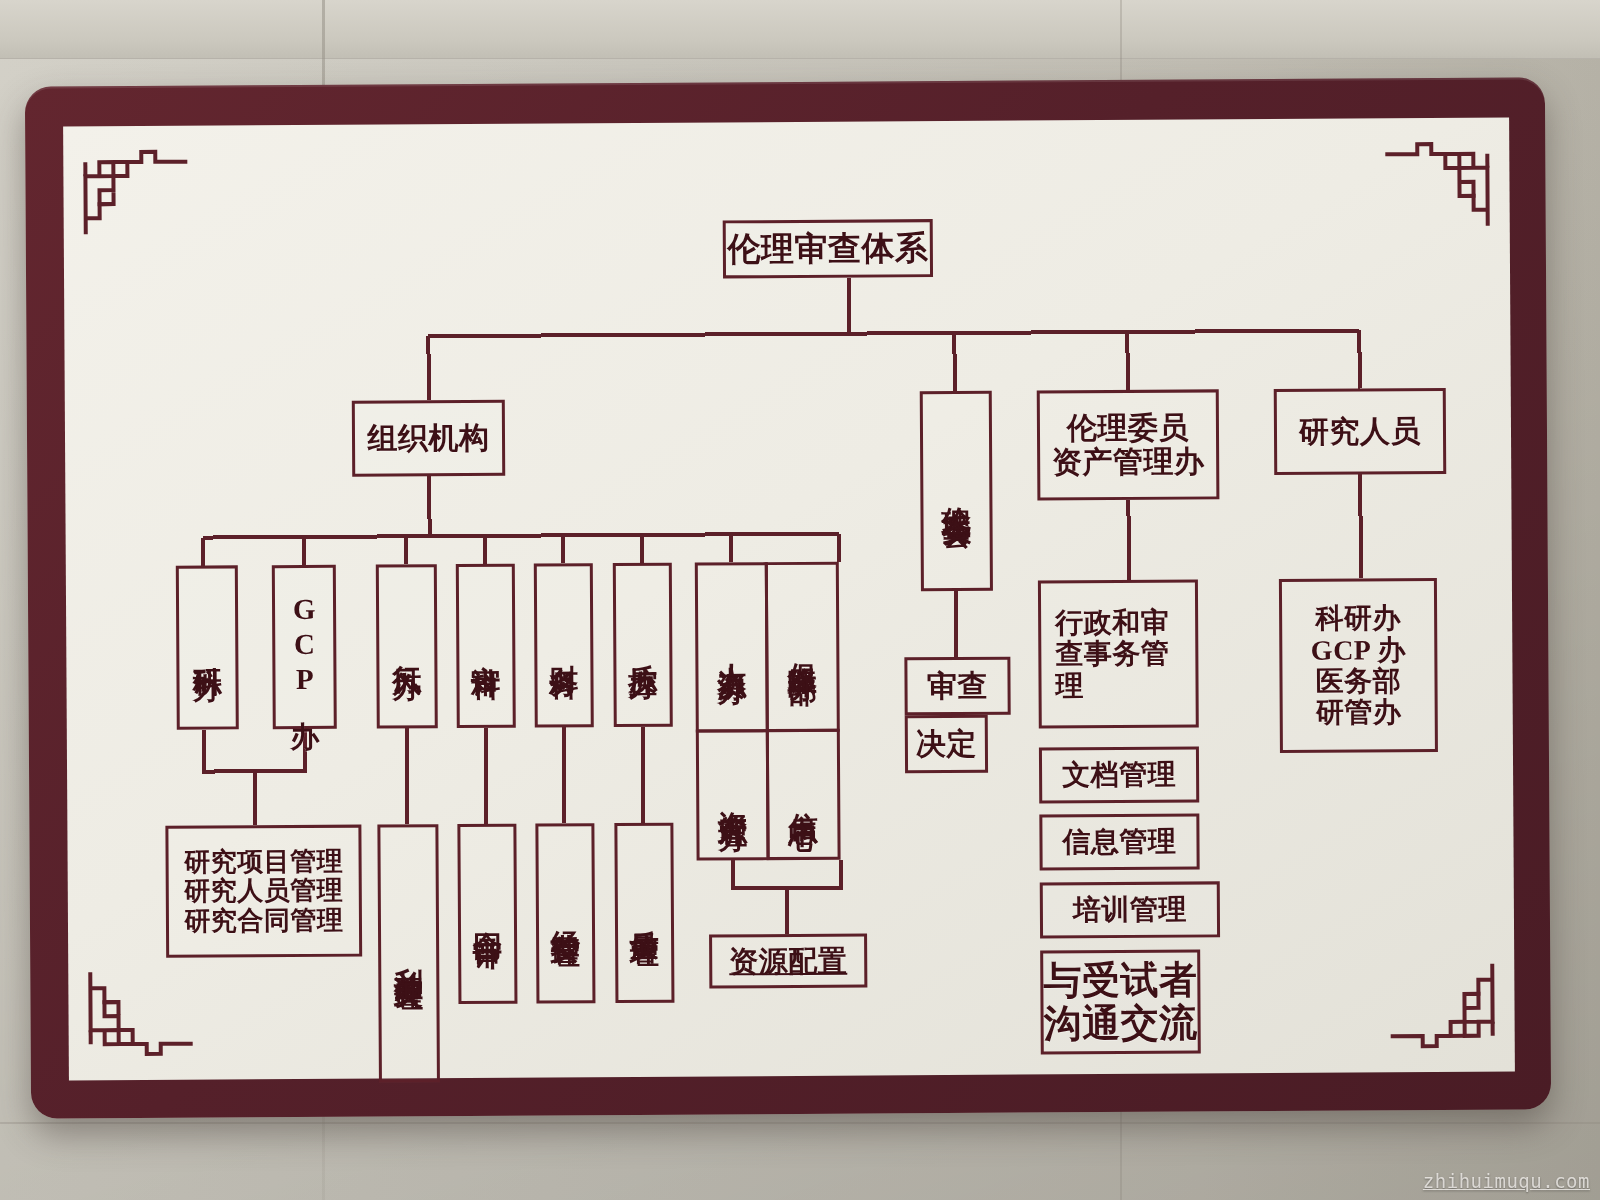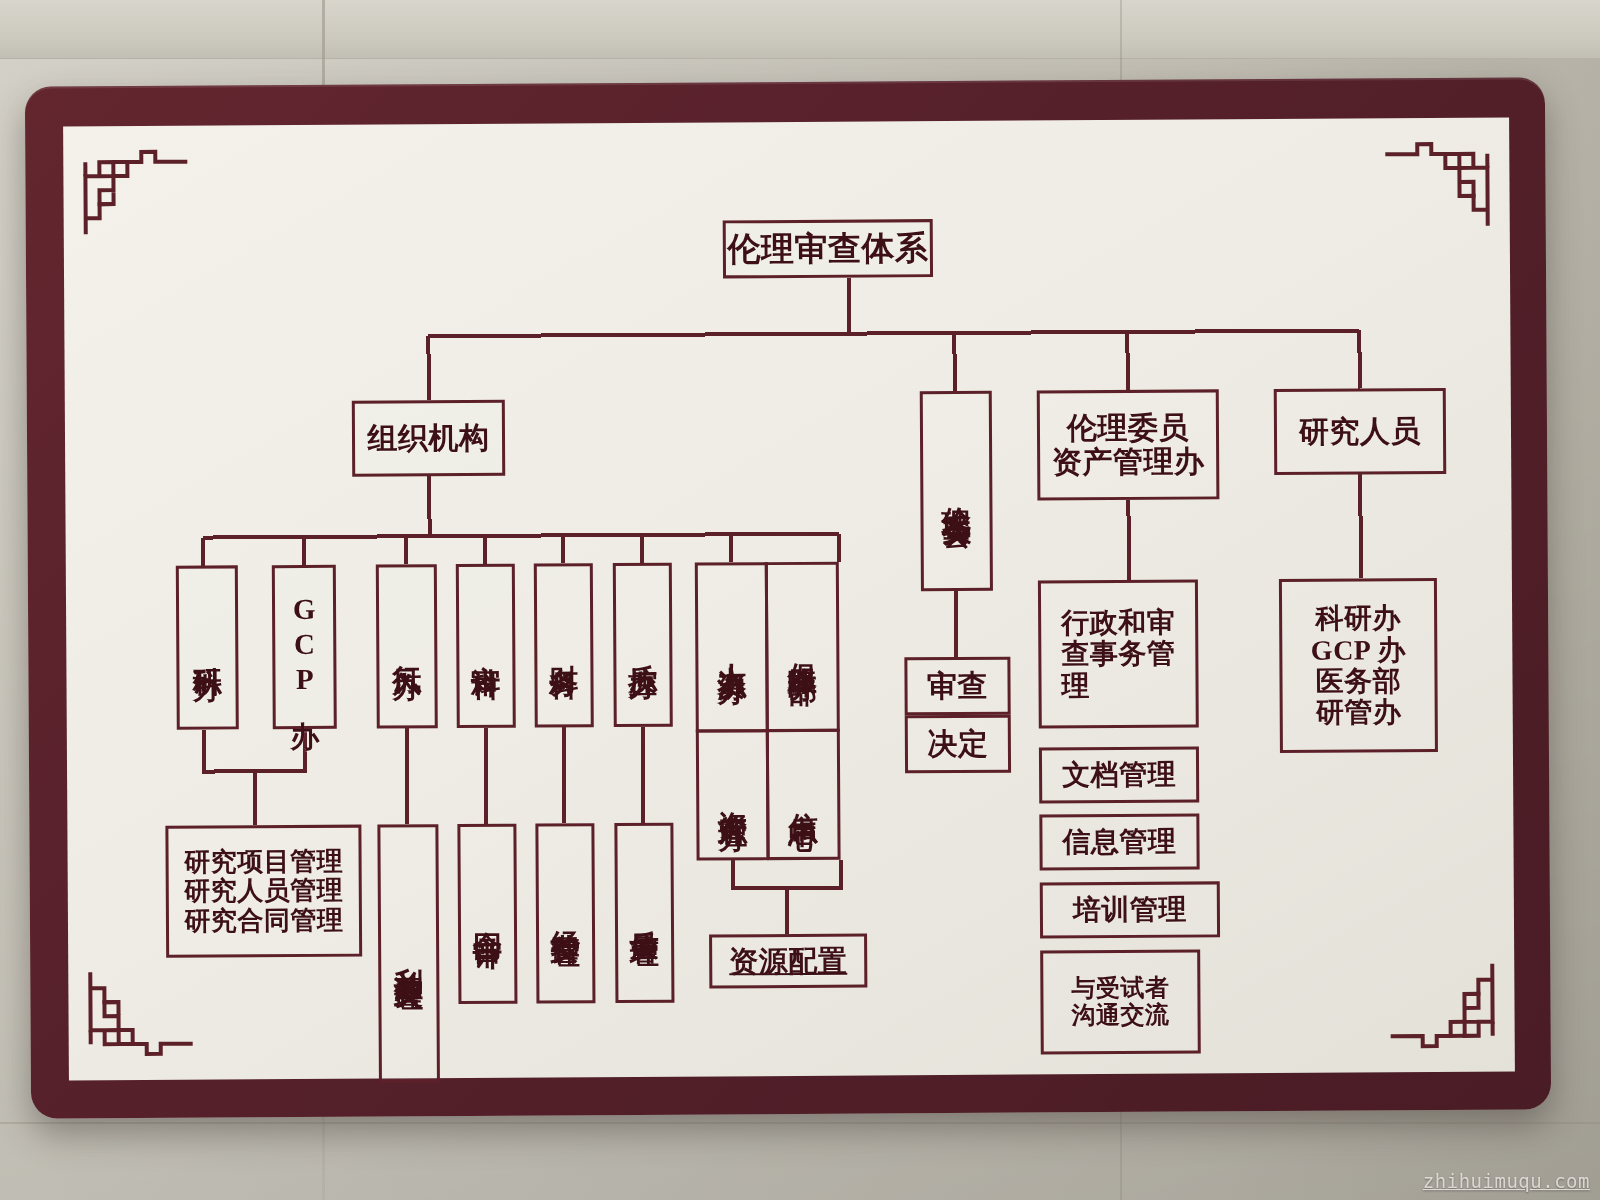--- a/index.html
+++ b/index.html
@@ -233,39 +233,39 @@
       <div class="node vert" style="left:547px;top:700px;width:59px;height:180px;font-size:29px;">
         <span>质量管理</span>
       </div>
       <div class="node" style="left:641px;top:812px;width:158px;height:54px;font-size:29px;text-decoration:underline;">
         <span>资源配置</span>
       </div>
 
       <div class="node" style="left:838px;top:536px;width:106px;height:58px;font-size:30px;">
         <span>审查</span>
       </div>
-      <div class="node" style="left:838px;top:594px;width:106px;height:58px;font-size:30px;">
+      <div class="node" style="left:838px;top:594px;width:83px;height:58px;font-size:30px;">
         <span>决定</span>
       </div>
 
-      <div class="node ml" style="left:972px;top:460px;width:160px;height:148px;font-size:28px;align-items:flex-start;padding-left:20px;justify-content:center;text-align:center;">
+      <div class="node ml" style="left:972px;top:460px;width:160px;height:148px;font-size:28px;align-items:flex-start;padding-left:14px;justify-content:center;text-align:center;">
         <span>行政和审</span>
         <span>查事务管</span>
         <span>理</span>
       </div>
       <div class="node" style="left:972px;top:627px;width:160px;height:56px;font-size:28px;">
         <span>文档管理</span>
       </div>
       <div class="node" style="left:972px;top:694px;width:160px;height:56px;font-size:28px;">
         <span>信息管理</span>
       </div>
       <div class="node" style="left:972px;top:762px;width:180px;height:56px;font-size:28px;">
         <span>培训管理</span>
       </div>
-      <div class="node ml" style="left:972px;top:830px;width:160px;height:104px;font-size:24px;">
+      <div class="node ml" style="left:972px;top:830px;width:160px;height:104px;font-size:38px;">
         <span>与受试者</span>
         <span>沟通交流</span>
       </div>
 
       <div class="node ml" style="left:1213px;top:460px;width:158px;height:174px;font-size:28px;">
         <span>科研办</span>
         <span>GCP 办</span>
         <span>医务部</span>
         <span>研管办</span>
       </div>

